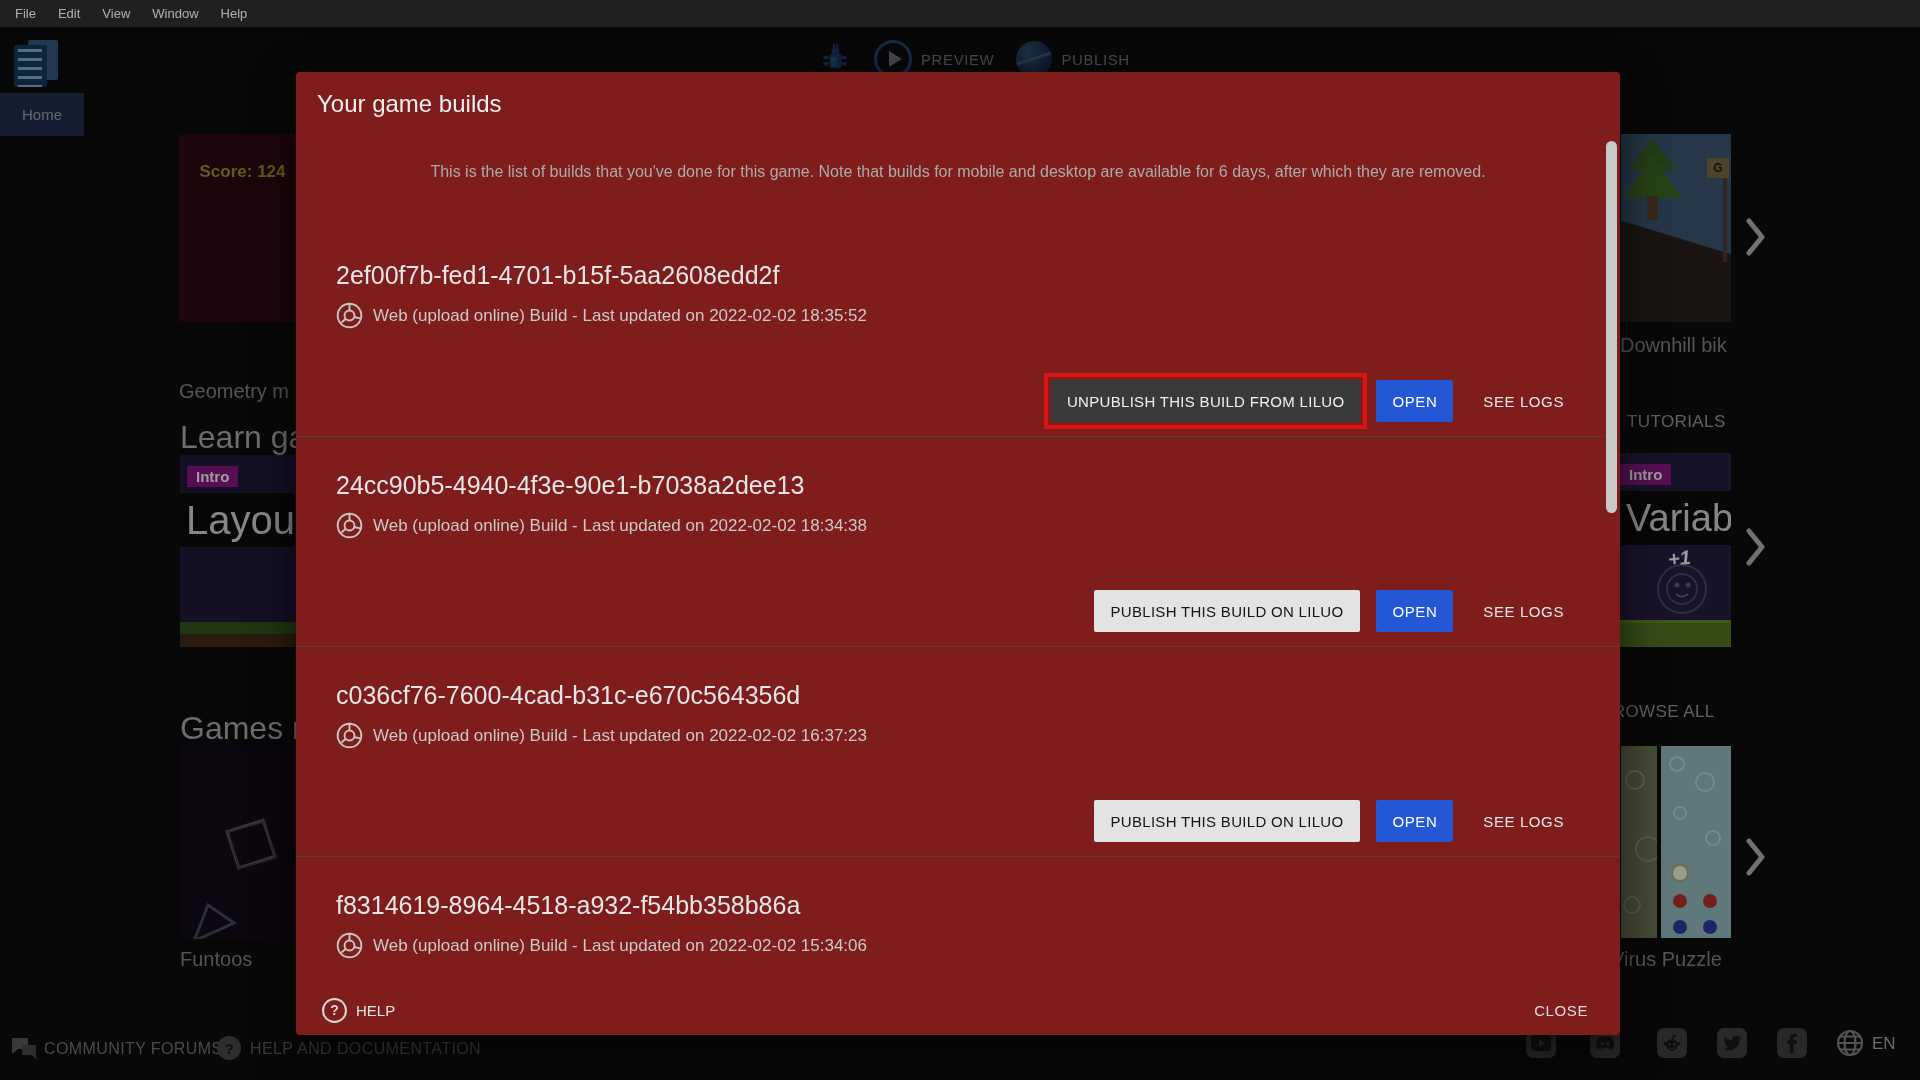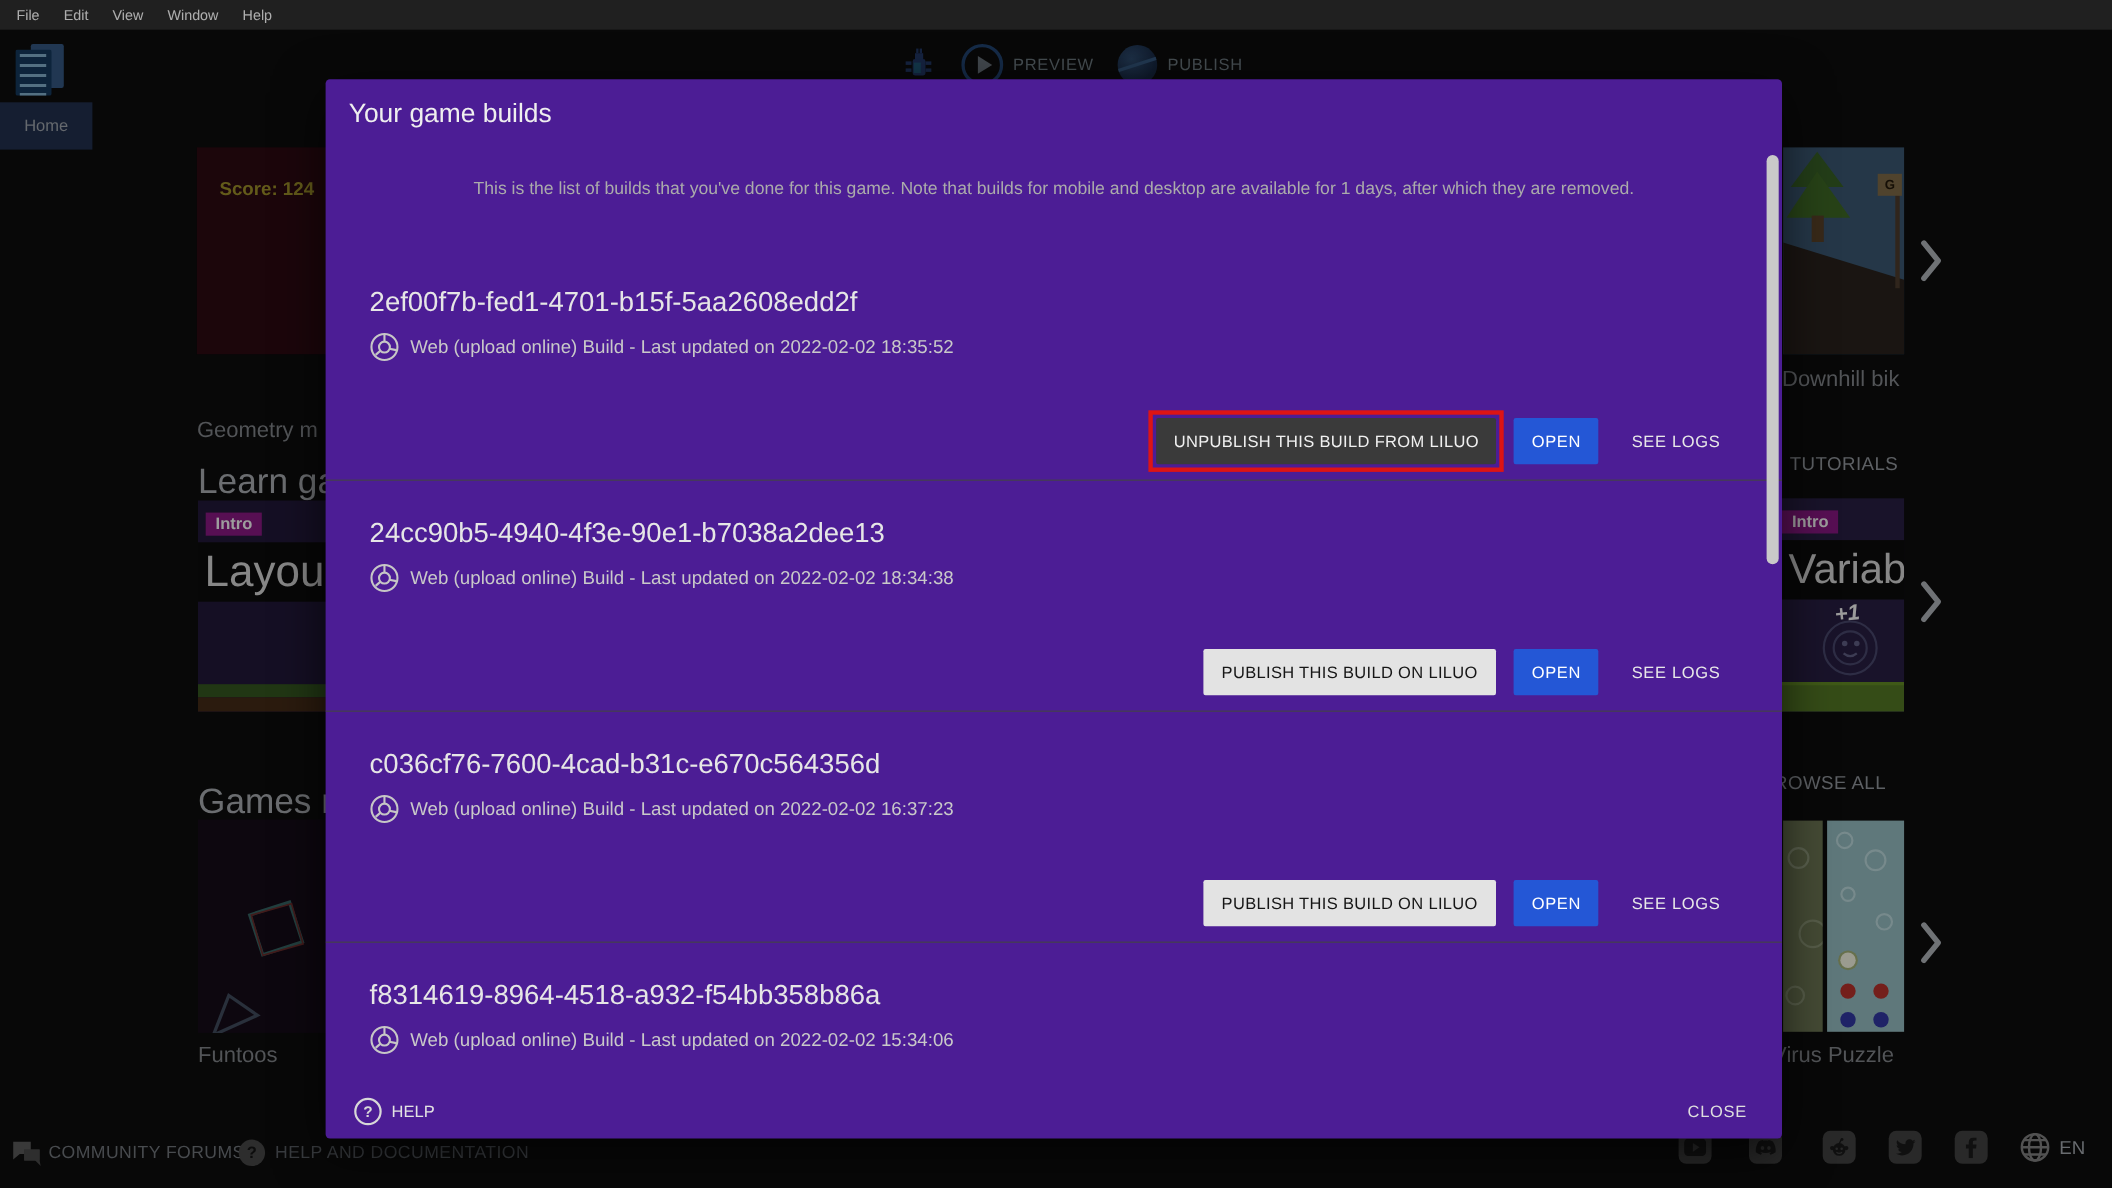--- a/index.html
+++ b/index.html
@@ -75,21 +75,21 @@
   
   .footer-item{position:absolute;color:#606469;font-size:16px;letter-spacing:.4px;white-space:nowrap;z-index:1;}
   .q-circle{position:absolute;width:24px;height:24px;border-radius:50%;background:#3c3c3c;color:#101010;
             font-weight:bold;font-size:15px;display:flex;align-items:center;justify-content:center;z-index:1;}
   .sicon{position:absolute;top:1028px;width:30px;height:30px;border-radius:7px;background:#373737;
          display:flex;align-items:center;justify-content:center;z-index:1;}
   .lang{position:absolute;left:1872px;top:1034px;color:#8b8f94;font-size:17px;z-index:1;}
 
   
   .overlay{position:absolute;inset:0;background:rgba(0,0,0,.25);z-index:5;}
-  .modal{position:absolute;left:296px;top:72px;width:1324px;height:963px;background:#4c1d95;
+  .modal{position:absolute;left:296px;top:72px;width:1324px;height:963px;background:#7f1d1d;
          border-radius:4px;box-shadow:0 12px 45px rgba(0,0,0,.65);z-index:10;}
   .modal-title{position:absolute;left:21px;top:18px;font-size:24px;color:#efefef;}
   .modal-desc{position:absolute;top:88px;left:75px;right:75px;text-align:center;
               color:#ababab;font-size:16px;line-height:1.45;}
   .rows{position:absolute;top:155px;left:0;right:0;height:780px;overflow:hidden;}
   .brow{position:relative;height:210px;border-bottom:1px solid #454545;box-sizing:border-box;
         padding:34px 50px 0 40px;}
   .b-id{font-size:25px;color:#e6e6e6;}
   .b-sub{margin-top:12px;display:flex;align-items:center;gap:10px;color:#c9c9c9;font-size:17px;}
   .b-actions{position:absolute;right:50px;bottom:14px;display:flex;align-items:center;}
@@ -282,21 +282,21 @@
       <ellipse cx="15" cy="15" rx="5.5" ry="12"></ellipse>
       <path d="M3 15 h24 M5 8.5 h20 M5 21.5 h20"></path>
     </g>
   </svg>
   <div class="lang">EN</div>
 
   <div class="overlay"></div>
 
   <div class="modal">
     <div class="modal-title">Your game builds</div>
-    <div class="modal-desc">This is the list of builds that you've done for this game. Note that builds for mobile and desktop are available for 1 days, after which they are removed.</div>
+    <div class="modal-desc">This is the list of builds that you've done for this game. Note that builds for mobile and desktop are available for 6 days, after which they are removed.</div>
 
     <div class="rows">
 
       <div class="brow">
         <div class="b-id">2ef00f7b-fed1-4701-b15f-5aa2608edd2f</div>
         <div class="b-sub">
           <svg width="27" height="27" viewBox="0 0 24 24">
             <g fill="none" stroke="#c6c6c6" stroke-width="1.7">
               <circle cx="12" cy="12" r="10.5"></circle>
                 <circle cx="12" cy="12" r="4.4"></circle>

